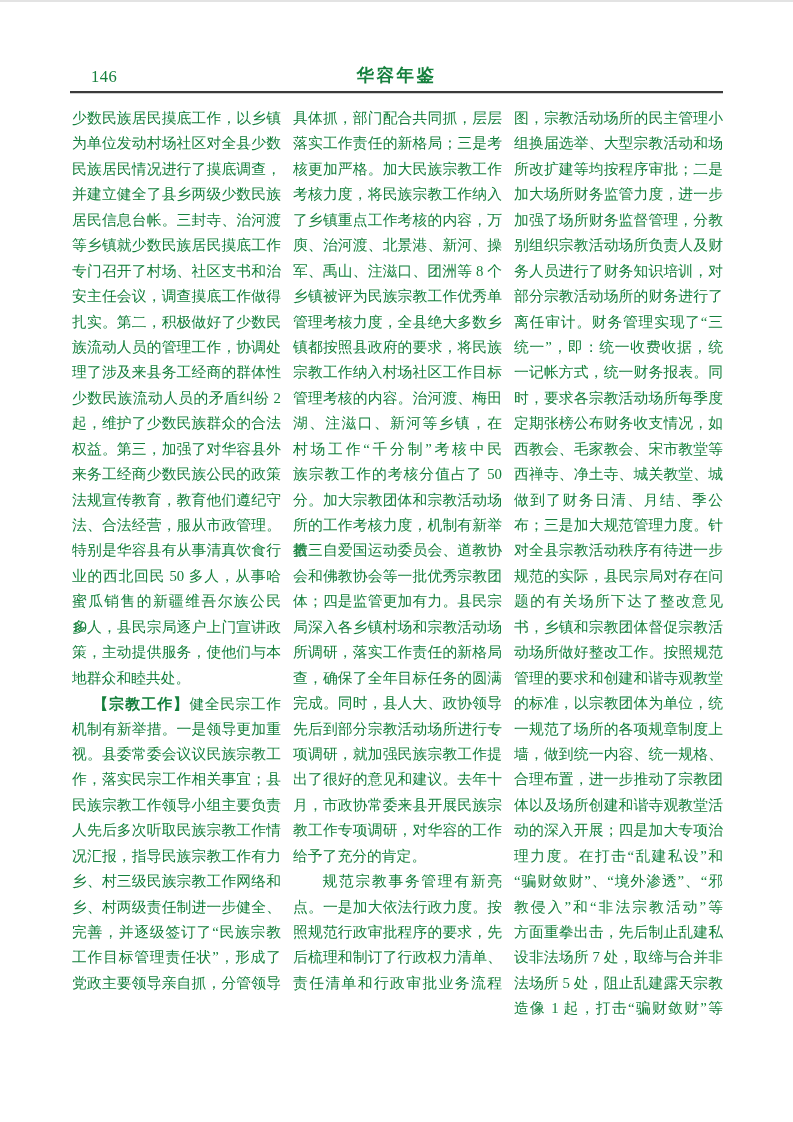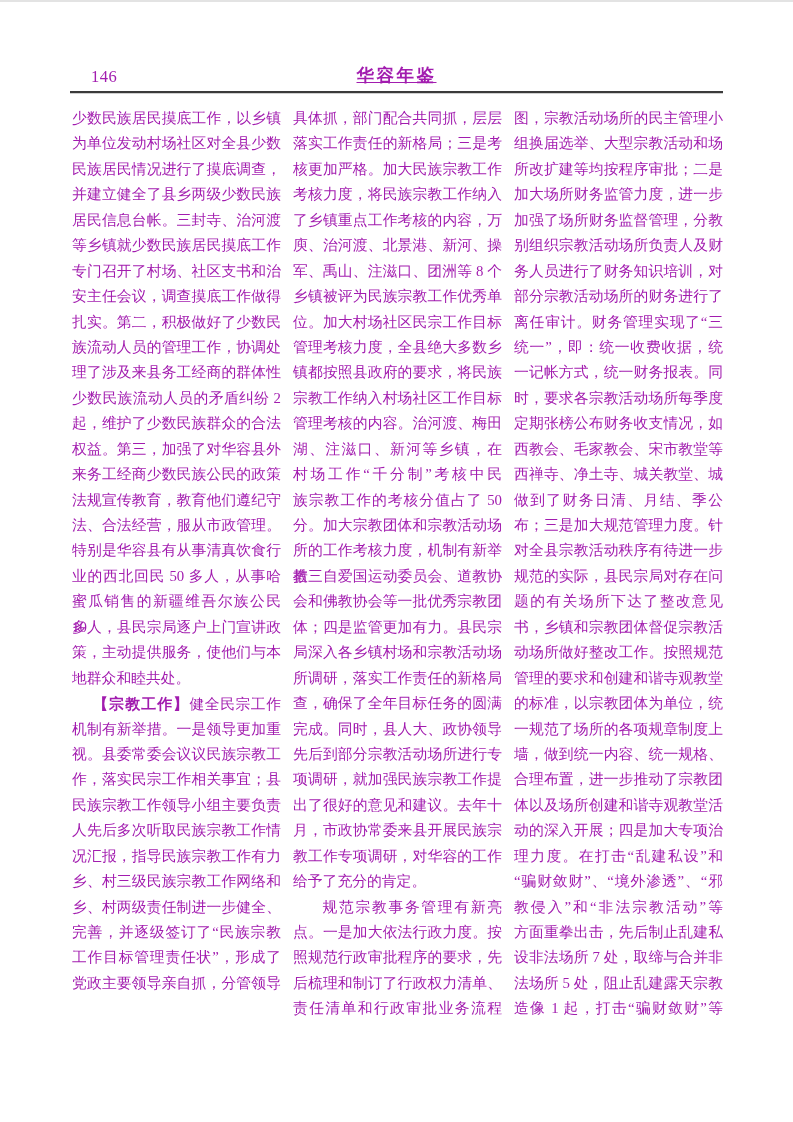--- a/index.html
+++ b/index.html
@@ -3,38 +3,38 @@
 <meta charset="utf-8">
 <style>
   * { margin: 0; padding: 0; box-sizing: border-box; }
   html, body { width: 793px; height: 1122px; }
   body { background: #ffffff; }
   .page {
     position: relative;
     width: 793px; height: 1122px;
     background: #ffffff;
     font-family: "Liberation Serif", "DejaVu Serif", serif;
-    color: #a21caf;
+    color: #15803d;
     overflow: hidden;
   }
   .scan-edge-top {
     position: absolute; top: 0; left: 0; width: 100%; height: 2px;
     background: #e3e3e3;
   }
   .page-header {
     position: absolute; top: 62px; left: 70px; width: 653px; height: 28px;
   }
   .page-number {
     position: absolute; left: 21px; bottom: 3px;
     font-size: 16.5px; letter-spacing: 0.5px;
   }
   .book-title {
     position: absolute; left: 0; right: 0; bottom: 3px;
     text-align: center;
-    font-size: 17.5px; font-weight: bold; letter-spacing: 2.5px; text-decoration: underline;
+    font-size: 17.5px; font-weight: bold; letter-spacing: 2.5px;
   }
   .header-rule {
     position: absolute; top: 91px; left: 70px; width: 653px;
     height: 2.5px; background: #3b3b3b;
     border-bottom: 1px solid #cfcfcf;
   }
   .text-columns {
     position: absolute; top: 106px; left: 72px; width: 651px;
     display: flex; gap: 12px;
   }
@@ -118,21 +118,20 @@
       </div>
     <div class="column" id="col-1">
         <div class="line">具体抓，部门配合共同抓，层层</div>
         <div class="line">落实工作责任的新格局；三是考</div>
         <div class="line">核更加严格。加大民族宗教工作</div>
         <div class="line">考核力度，将民族宗教工作纳入</div>
         <div class="line">了乡镇重点工作考核的内容，万</div>
         <div class="line">庾、治河渡、北景港、新河、操</div>
         <div class="line">军、禹山、注滋口、团洲等 8 个</div>
         <div class="line">乡镇被评为民族宗教工作优秀单</div>
-        <div class="line">位。加大村场社区民宗工作目标</div>
         <div class="line">管理考核力度，全县绝大多数乡</div>
         <div class="line">镇都按照县政府的要求，将民族</div>
         <div class="line">宗教工作纳入村场社区工作目标</div>
         <div class="line">管理考核的内容。治河渡、梅田</div>
         <div class="line">湖、注滋口、新河等乡镇，在</div>
         <div class="line">村场工作“千分制”考核中民</div>
         <div class="line">族宗教工作的考核分值占了 50</div>
         <div class="line">分。加大宗教团体和宗教活动场</div>
         <div class="line">所的工作考核力度，机制有新举措</div>
         <div class="line">教三自爱国运动委员会、道教协</div>

